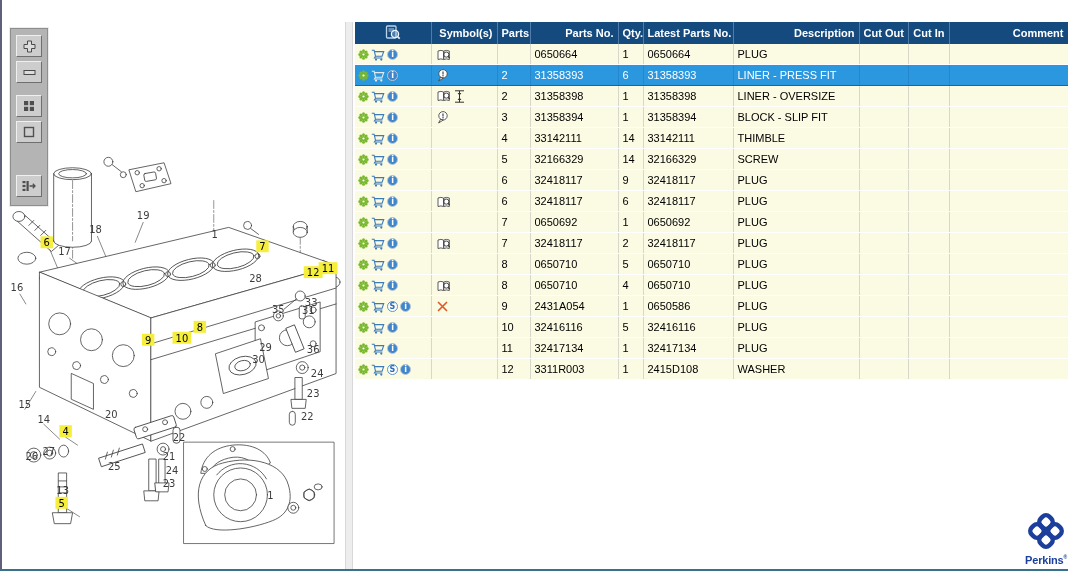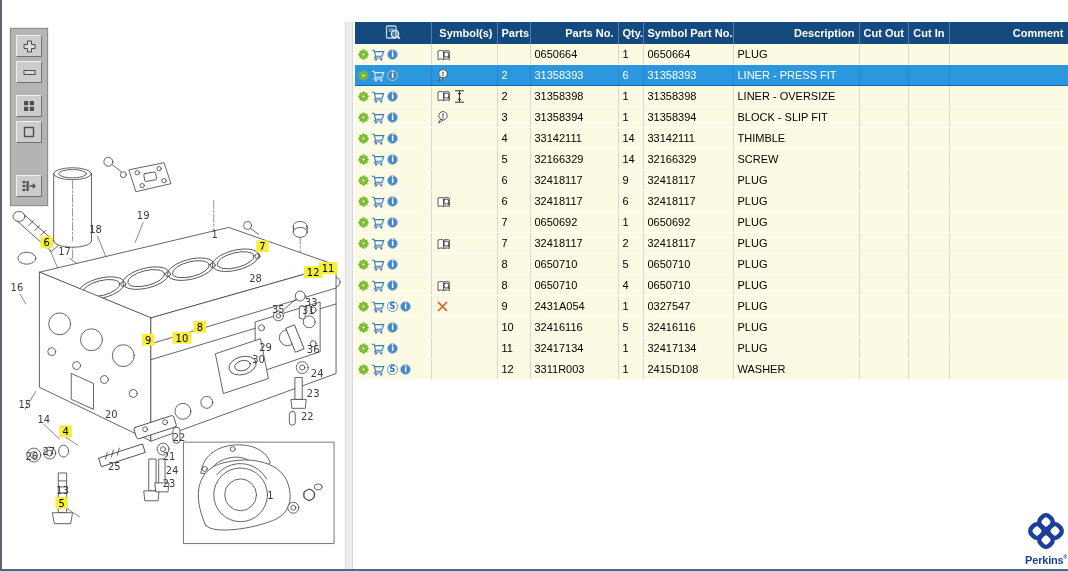--- a/index.html
+++ b/index.html
@@ -383,21 +383,21 @@
             <th data-name="preview-column-header" class="c-actions"><svg width="17" height="15" viewBox="0 0 17 15" data-name="doc-magnifier-icon">
                 <rect x="2.5" y="1" width="9.5" height="12" rx="1" fill="none" stroke="#b9d4ec" stroke-width="1.3"></rect>
                 <path d="M4.5 4 h5.5 M4.5 6 h5.5" stroke="#b9d4ec" stroke-width="1"></path>
                 <circle cx="11" cy="9" r="3.6" fill="rgba(190,220,245,.35)" stroke="#ecf5fd" stroke-width="1.3"></circle>
                 <path d="M13.5 11.5 l2.2 2.2" stroke="#ecf5fd" stroke-width="1.7"></path>
               </svg></th>
             <th data-name="symbols-column-header">Symbol(s)</th>
             <th data-name="item-column-header">Parts</th>
             <th data-name="parts-no-column-header">Parts No.</th>
             <th data-name="qty-column-header">Qty.</th>
-            <th data-name="latest-part-no-column-header">Symbol Part No.</th>
+            <th data-name="latest-part-no-column-header">Latest Parts No.</th>
             <th data-name="description-column-header">Description</th>
             <th data-name="cut-out-column-header">Cut Out</th>
             <th data-name="cut-in-column-header">Cut In</th>
             <th data-name="comment-column-header">Comment</th>
           </tr>
         </thead>
       <tbody id="parts-tbody">
           <tr data-name="table-row">
             <td class="col-actions" data-name="row-actions"><span class="act" data-name="gear-icon"><svg width="11" height="11" viewBox="0 0 11 11">
                   <g fill="#79b82e">
@@ -856,21 +856,21 @@
                   <circle cx="10.3" cy="10.6" r="1.1" fill="#3d7ab8"></circle>
                 </svg></span><span class="act" data-name="s-icon"><span class="ci s-badge">S</span></span><span class="act" data-name="info-icon"><span class="ci info">i</span></span></td>
             <td class="col-symbols" data-name="row-symbols"><span class="sym" data-name="red-cross-icon"><svg width="11" height="11" viewBox="0 0 11 11">
                   <g stroke="#e05a28" stroke-width="1.7" stroke-linecap="round">
                     <path d="M1.5 1.5 L9.5 9.5 M9.5 1.5 L1.5 9.5"></path>
                   </g>
                 </svg></span></td>
             <td class="col-item" data-name="cell-item">9</td>
             <td class="col-parts_no" data-name="cell-parts_no">2431A054</td>
             <td class="col-qty" data-name="cell-qty">1</td>
-            <td class="col-latest_part_no" data-name="cell-latest_part_no">0327547</td>
+            <td class="col-latest_part_no" data-name="cell-latest_part_no">0650586</td>
             <td class="col-description" data-name="cell-description">PLUG</td>
             <td class="col-cut_out" data-name="cell-cut_out"></td>
             <td class="col-cut_in" data-name="cell-cut_in"></td>
             <td class="col-comment" data-name="cell-comment"></td>
           </tr>
           <tr data-name="table-row">
             <td class="col-actions" data-name="row-actions"><span class="act" data-name="gear-icon"><svg width="11" height="11" viewBox="0 0 11 11">
                   <g fill="#79b82e">
                     <circle cx="5.5" cy="1.8" r="1.5"></circle>
                     <circle cx="5.5" cy="9.2" r="1.5"></circle>

